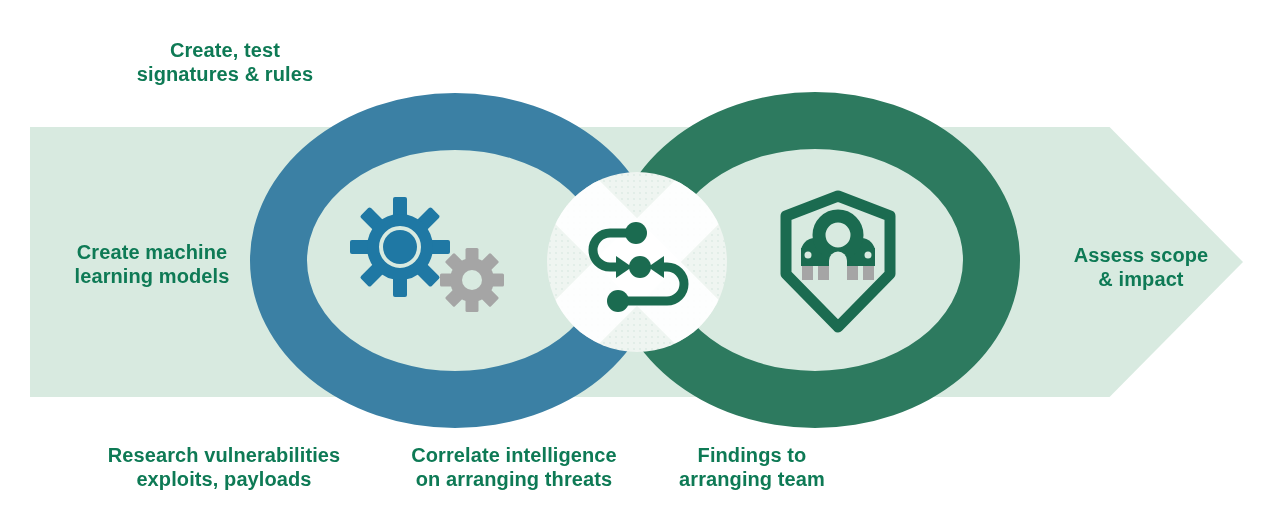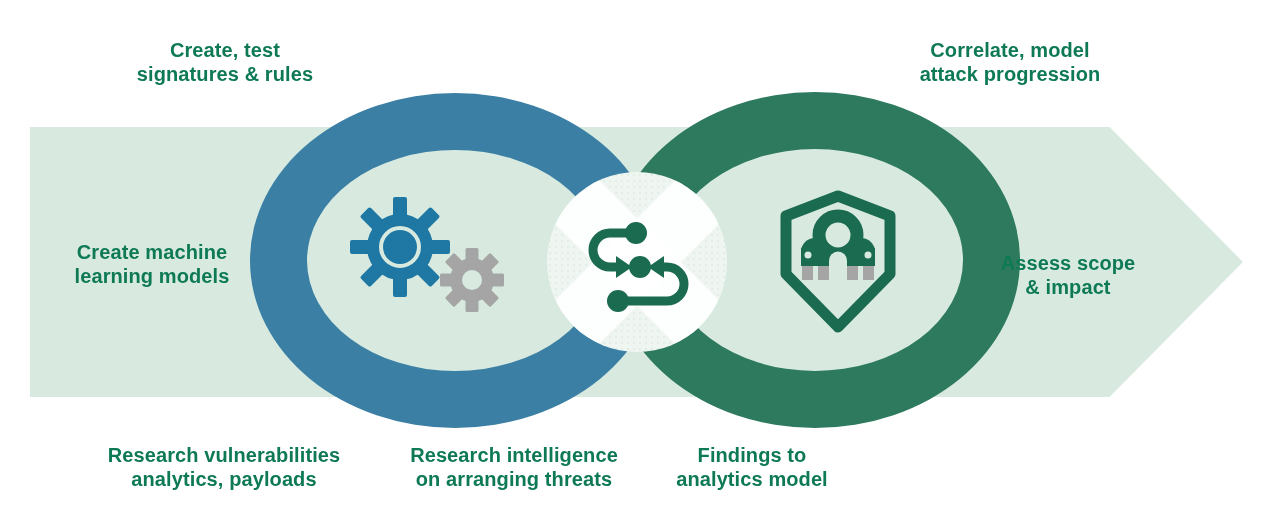--- a/index.html
+++ b/index.html
@@ -34,21 +34,21 @@
 
   
   .label{position:absolute;z-index:6;color:var(--label-text);font-weight:700;
          font-size:20px;line-height:1.2;text-align:center;white-space:pre-line;
          letter-spacing:0.1px;}
   .lbl-top-left{left:75px;top:38px;width:300px;}
   .lbl-top-center-left{left:367px;top:38px;width:300px;}
   .lbl-top-center-right{left:605px;top:38px;width:300px;}
   .lbl-top-right{left:860px;top:38px;width:300px;}
   .lbl-mid-left{left:27px;top:240px;width:250px;}
-  .lbl-mid-right{left:943px;top:243px;width:250px;margin-top:8px;}
+  .lbl-mid-right{left:1016px;top:243px;width:250px;}
   .lbl-bottom-left{left:74px;top:443px;width:300px;}
   .lbl-bottom-center-left{left:364px;top:443px;width:300px;}
   .lbl-bottom-center-right{left:602px;top:443px;width:300px;}
   .lbl-bottom-right{left:860px;top:443px;width:300px;}
 </style>
 </head>
 <body>
 
 <div class="stage">
 
@@ -121,26 +121,24 @@
     <g fill="var(--icon-gray)">
       <rect x="27" y="76" width="11" height="14"></rect>
       <rect x="43" y="76" width="11" height="14"></rect>
       <rect x="72" y="76" width="11" height="14"></rect>
       <rect x="88" y="76" width="11" height="14"></rect>
     </g>
   </svg>
 
   <div class="label lbl-top-left">Create, test
 signatures &amp; rules</div>
-  <div class="label lbl-top-right">Correlate, model
-attack progression</div>
   <div class="label lbl-mid-left">Create machine
 learning models</div>
   <div class="label lbl-mid-right">Assess scope
 &amp; impact</div>
   <div class="label lbl-bottom-left">Research vulnerabilities
-analytics, payloads</div>
-  <div class="label lbl-bottom-center-left">Research intelligence
+exploits, payloads</div>
+  <div class="label lbl-bottom-center-left">Correlate intelligence
 on arranging threats</div>
   <div class="label lbl-bottom-center-right">Findings to
-analytics model</div>
+arranging team</div>
 
 </div>
 
 </body></html>

